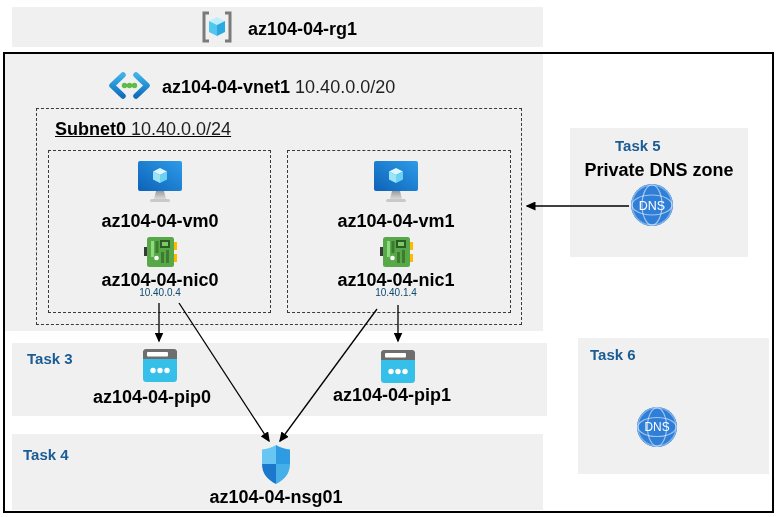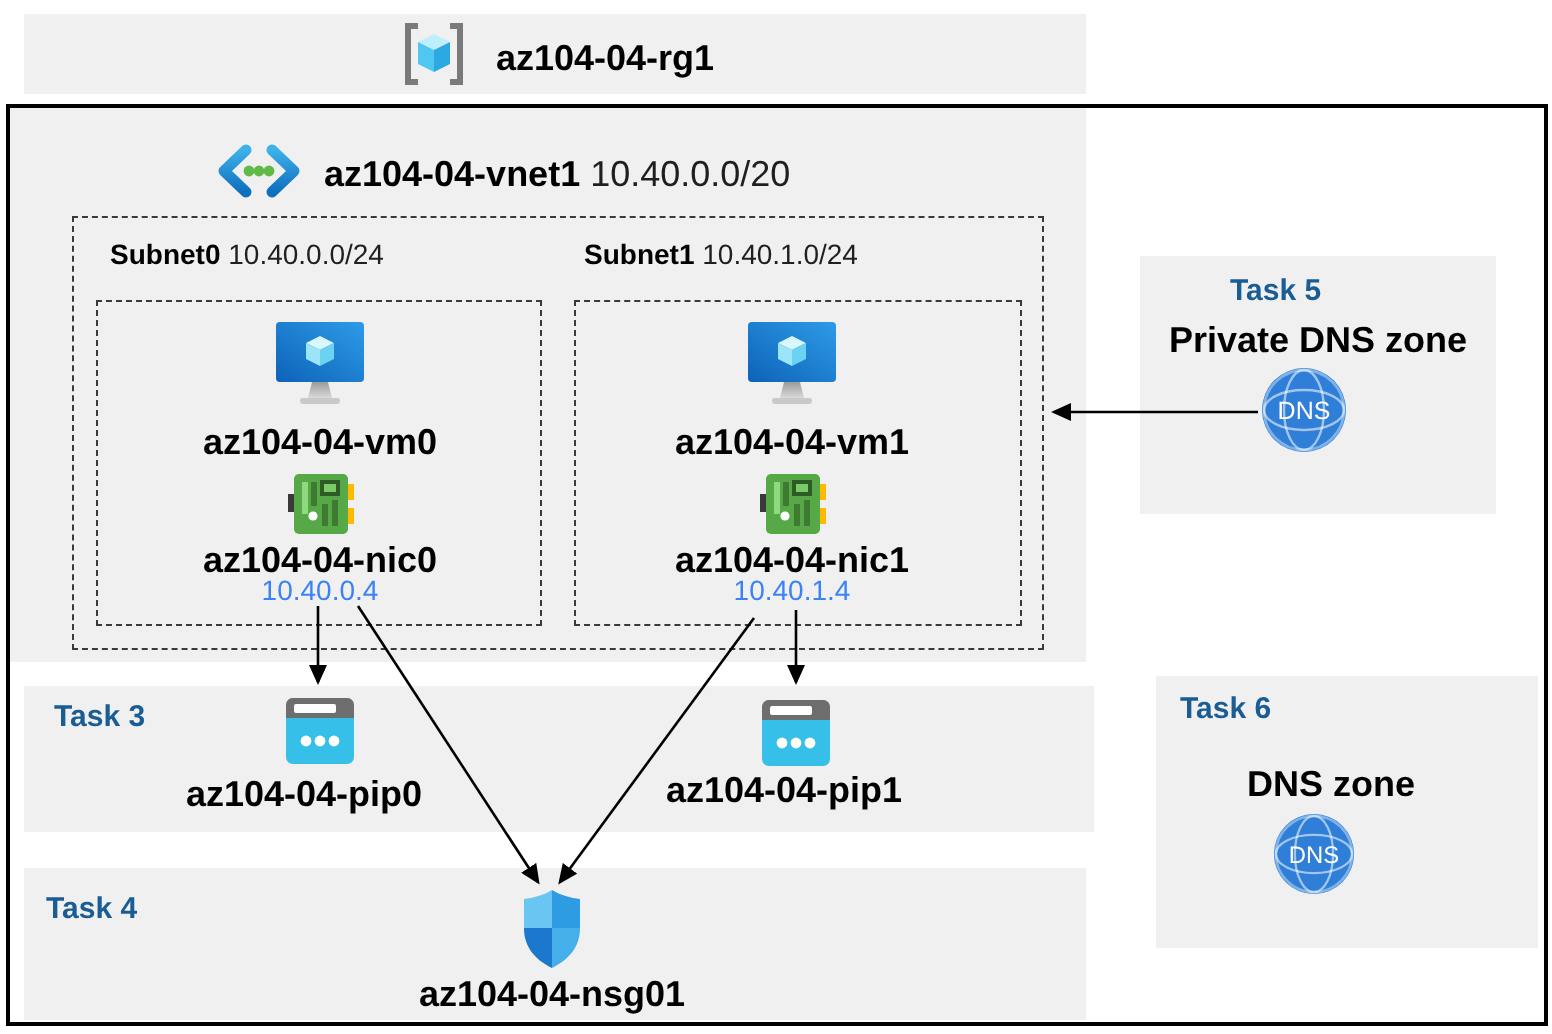--- a/index.html
+++ b/index.html
@@ -4,22 +4,22 @@
 <style>
   html,body{margin:0;padding:0;background:#fff;}
   .canvas{position:relative;width:776px;height:517px;background:#fff;overflow:hidden;
           font-family:"Liberation Sans",sans-serif;color:#000;}
   .abs{position:absolute;}
   .frame{position:absolute;left:3px;top:52px;width:771px;height:461px;
          border:2px solid #000;box-sizing:border-box;background:transparent;}
   .gray{background:#F0F0F0;}
   .tasklabel{color:#1A5C94;font-weight:bold;font-size:15px;white-space:nowrap;}
   .b15{font-weight:bold;font-size:18px;white-space:nowrap;}
-  .b14{font-weight:bold;font-size:14px;white-space:nowrap;}
-  .r14{font-weight:normal;font-size:14px;color:#3b82f6;white-space:nowrap;}
+  .b14{font-weight:bold;font-size:18px;white-space:nowrap;text-decoration:underline;}
+  .r14{font-weight:normal;font-size:10px;color:#0c4a6e;white-space:nowrap;}
   .cidr{font-weight:normal;color:#1f1f1f;}
   .dashbox{position:absolute;border:1.5px dashed #3a3a3a;box-sizing:border-box;}
   .center{text-align:center;}
   .overlay{position:absolute;left:0;top:0;pointer-events:none;}
   svg{display:block;}
 </style>
 </head>
 <body>
 
 <div class="canvas">
@@ -95,21 +95,20 @@
       <rect x="16" y="5" width="10" height="8" fill="#2D5B26"></rect>
       <rect x="18" y="7" width="6" height="4" fill="#7CC967"></rect>
       <circle cx="12.5" cy="23" r="2.3" fill="#FFFFFF"></circle>
       <rect x="17" y="17" width="3" height="11" fill="#3E7A32"></rect>
       <rect x="22" y="15" width="3" height="13" fill="#3E7A32"></rect>
     </svg>
   </span>
   <div class="abs b15 center" style="left:90px;top:270px;width:140px;">az104-04-nic0</div>
   <div class="abs r14 center" style="left:90px;top:287px;width:140px;">10.40.0.4</div>
 
-  <span class="abs b14" style="left:292px;top:119px;"><span>Subnet1</span> <span class="cidr">10.40.1.0/24</span></span>
   <div class="dashbox" style="left:287px;top:150px;width:224px;height:163px;"></div>
 
   <span class="abs" style="left:373px;top:160px;">
     <svg width="46" height="43" viewBox="0 0 46 43">
       <rect x="1" y="1" width="44" height="30" rx="2" fill="url(#mon0)"></rect>
       <polygon points="23,8 30,11.5 23,15 16,11.5" fill="#D9F7FF"></polygon>
       <polygon points="16,11.5 23,15 23,23 16,19.5" fill="#9CE5F9"></polygon>
       <polygon points="23,15 30,11.5 30,19.5 23,23" fill="#6BD2F2"></polygon>
       <polygon points="19,31 27,31 29,39 17,39" fill="url(#st0)"></polygon>
       <rect x="13" y="39" width="20" height="3" rx="1.5" fill="#C9C9C9"></rect>
@@ -189,21 +188,20 @@
         <circle cx="22" cy="22" r="20" fill="none" stroke="#7FB3E8" stroke-width="1.4"></circle>
         <ellipse cx="22" cy="22" rx="10" ry="20" fill="none" stroke="rgba(255,255,255,0.55)" stroke-width="1.2"></ellipse>
         <ellipse cx="22" cy="22" rx="20" ry="10" fill="none" stroke="rgba(255,255,255,0.55)" stroke-width="1.2"></ellipse>
         <text x="22" y="26.5" text-anchor="middle" font-size="12.5" fill="#FFFFFF" font-family="Liberation Sans, sans-serif">DNS</text>
       </svg>
     </span>
   </div>
 
   <div class="abs gray" style="left:578px;top:338px;width:175px;height:136px;padding-left:16px;">
     <span class="abs tasklabel" style="left:12px;top:8px;">Task 6</span>
-    <div class="abs b15 center" style="left:0;top:44px;width:175px;">DNS zone</div>
     <span class="abs" style="left:58px;top:68px;">
       <svg width="42" height="42" viewBox="0 0 44 44">
         <circle cx="22" cy="22" r="21" fill="#2F7ED7"></circle>
         <circle cx="22" cy="22" r="20" fill="none" stroke="#7FB3E8" stroke-width="1.4"></circle>
         <ellipse cx="22" cy="22" rx="10" ry="20" fill="none" stroke="rgba(255,255,255,0.55)" stroke-width="1.2"></ellipse>
         <ellipse cx="22" cy="22" rx="20" ry="10" fill="none" stroke="rgba(255,255,255,0.55)" stroke-width="1.2"></ellipse>
         <text x="22" y="26.5" text-anchor="middle" font-size="12.5" fill="#FFFFFF" font-family="Liberation Sans, sans-serif">DNS</text>
       </svg>
     </span>
   </div>

